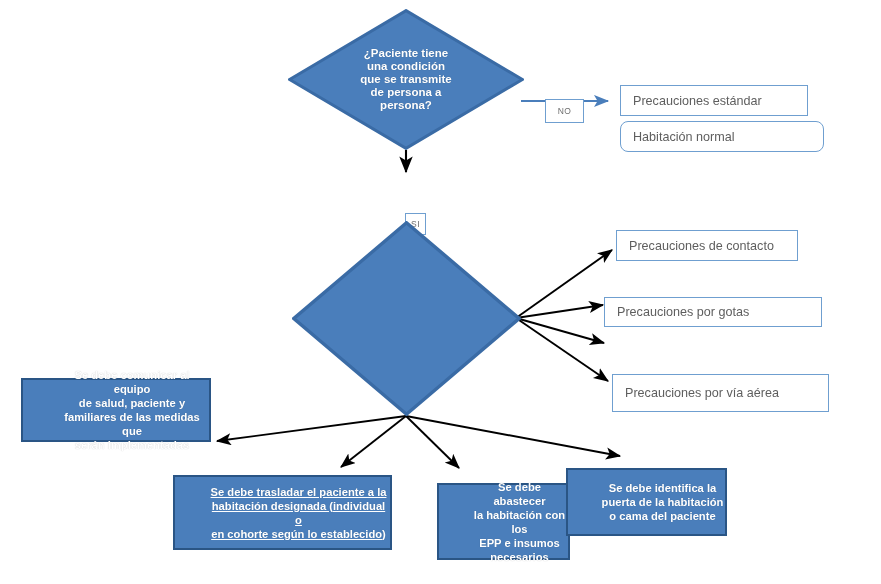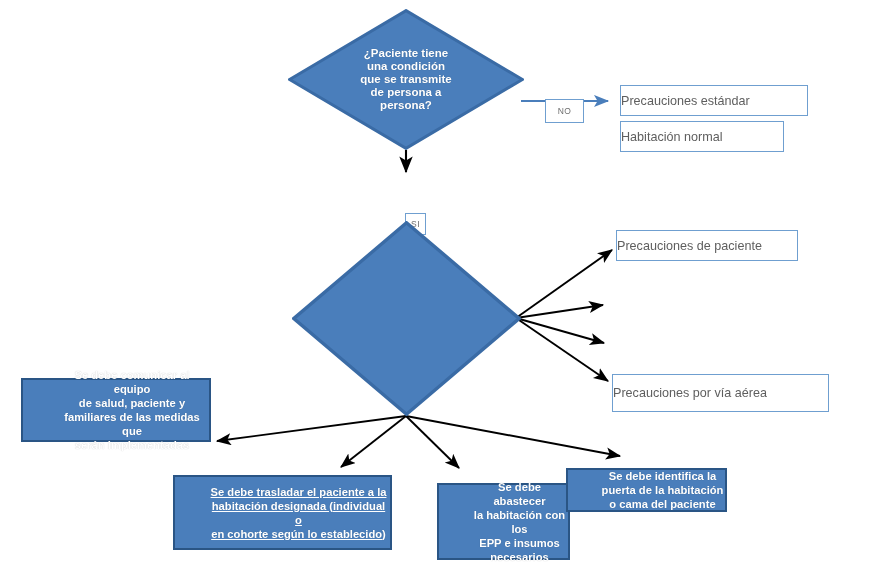--- a/index.html
+++ b/index.html
@@ -55,21 +55,21 @@
   #decision-2 .dlabel { font-size: 9.3px; }
 
   
   .obox {
     border: 1px solid #6f9fd0;
     background: #ffffff;
     color: #5e5e5e;
     font-size: 12.6px;
     display: flex;
     align-items: center;
-    padding-left: 0;
+    padding-left: 12px;
     white-space: pre-line;
   }
   
   .bbox {
     background: #4a7ebb;
     border: 2px solid #2a5585;
     color: #ffffff;
     font-size: 11.2px;
     font-weight: bold;
     display: flex;
@@ -144,38 +144,41 @@
   </div>
 
   <div class="node tagbox" id="tag-no" style="left:545px; top:84px; width:39px; height:24px;">
     <span>NO</span>
   </div>
 
   <div class="node obox" id="precauciones-estandar" style="left:620px; top:85px; width:188px; height:31px;">
     <span>Precauciones estándar</span>
   </div>
 
-  <div class="node obox" id="habitacion-normal" style="left:620px; top:121px; width:164px; height:31px;">
+  <div class="node obox" id="habitacion-normal" style="left:620px; top:121px; width:204px; height:31px;border-radius:8px;">
     <span>Habitación normal</span>
   </div>
 
   <div class="node tagbox" id="tag-si" style="left:405px; top:198px; width:21px; height:22px;">
     <span>SI</span>
   </div>
 
   <div class="node diamond" id="decision-2" style="left:292px; top:221px; width:229px; height:195px;">
     <svg class="dshape" viewBox="0 0 229 195" preserveAspectRatio="none">
       <polygon points="114.5,1.8 227.2,97.5 114.5,193.2 1.8,97.5" fill="#4a7ebb" stroke="#3a6ba5" stroke-width="3.4"></polygon>
     </svg>
   </div>
 
   <div class="node obox" id="precauciones-de-contacto" style="left:616px; top:230px; width:182px; height:31px;">
-    <span>Precauciones de paciente</span>
-  </div>
-
+    <span>Precauciones de contacto</span>
+  </div>
+
+  <div class="node obox" id="precauciones-por-gotas" style="left:604px; top:297px; width:218px; height:30px;">
+    <span>Precauciones por gotas</span>
+  </div>
 
 
   <div class="node obox" id="precauciones-por-via-aerea" style="left:612px; top:374px; width:217px; height:38px;">
     <span>Precauciones por vía aérea</span>
   </div>
 
   <div class="node bbox" id="comunicar-equipo" style="left:21px; top:378px; width:190px; height:64px;">
     <span>Se debe comunicar al equipo
 de salud, paciente y
 familiares de las medidas que
@@ -188,19 +191,19 @@
 en cohorte según lo establecido)</span>
   </div>
 
   <div class="node bbox" id="abastecer-habitacion" style="left:437px; top:483px; width:133px; height:77px;">
     <span>Se debe abastecer
 la habitación con los
 EPP e insumos
 necesarios</span>
   </div>
 
-  <div class="node bbox" id="identificar-puerta" style="left:566px; top:468px; width:161px; height:44px;">
+  <div class="node bbox" id="identificar-puerta" style="left:566px; top:468px; width:161px; height:68px;">
     <span>Se debe identifica la
 puerta de la habitación
 o  cama del paciente</span>
   </div>
 
 </div>
 
 </body></html>

